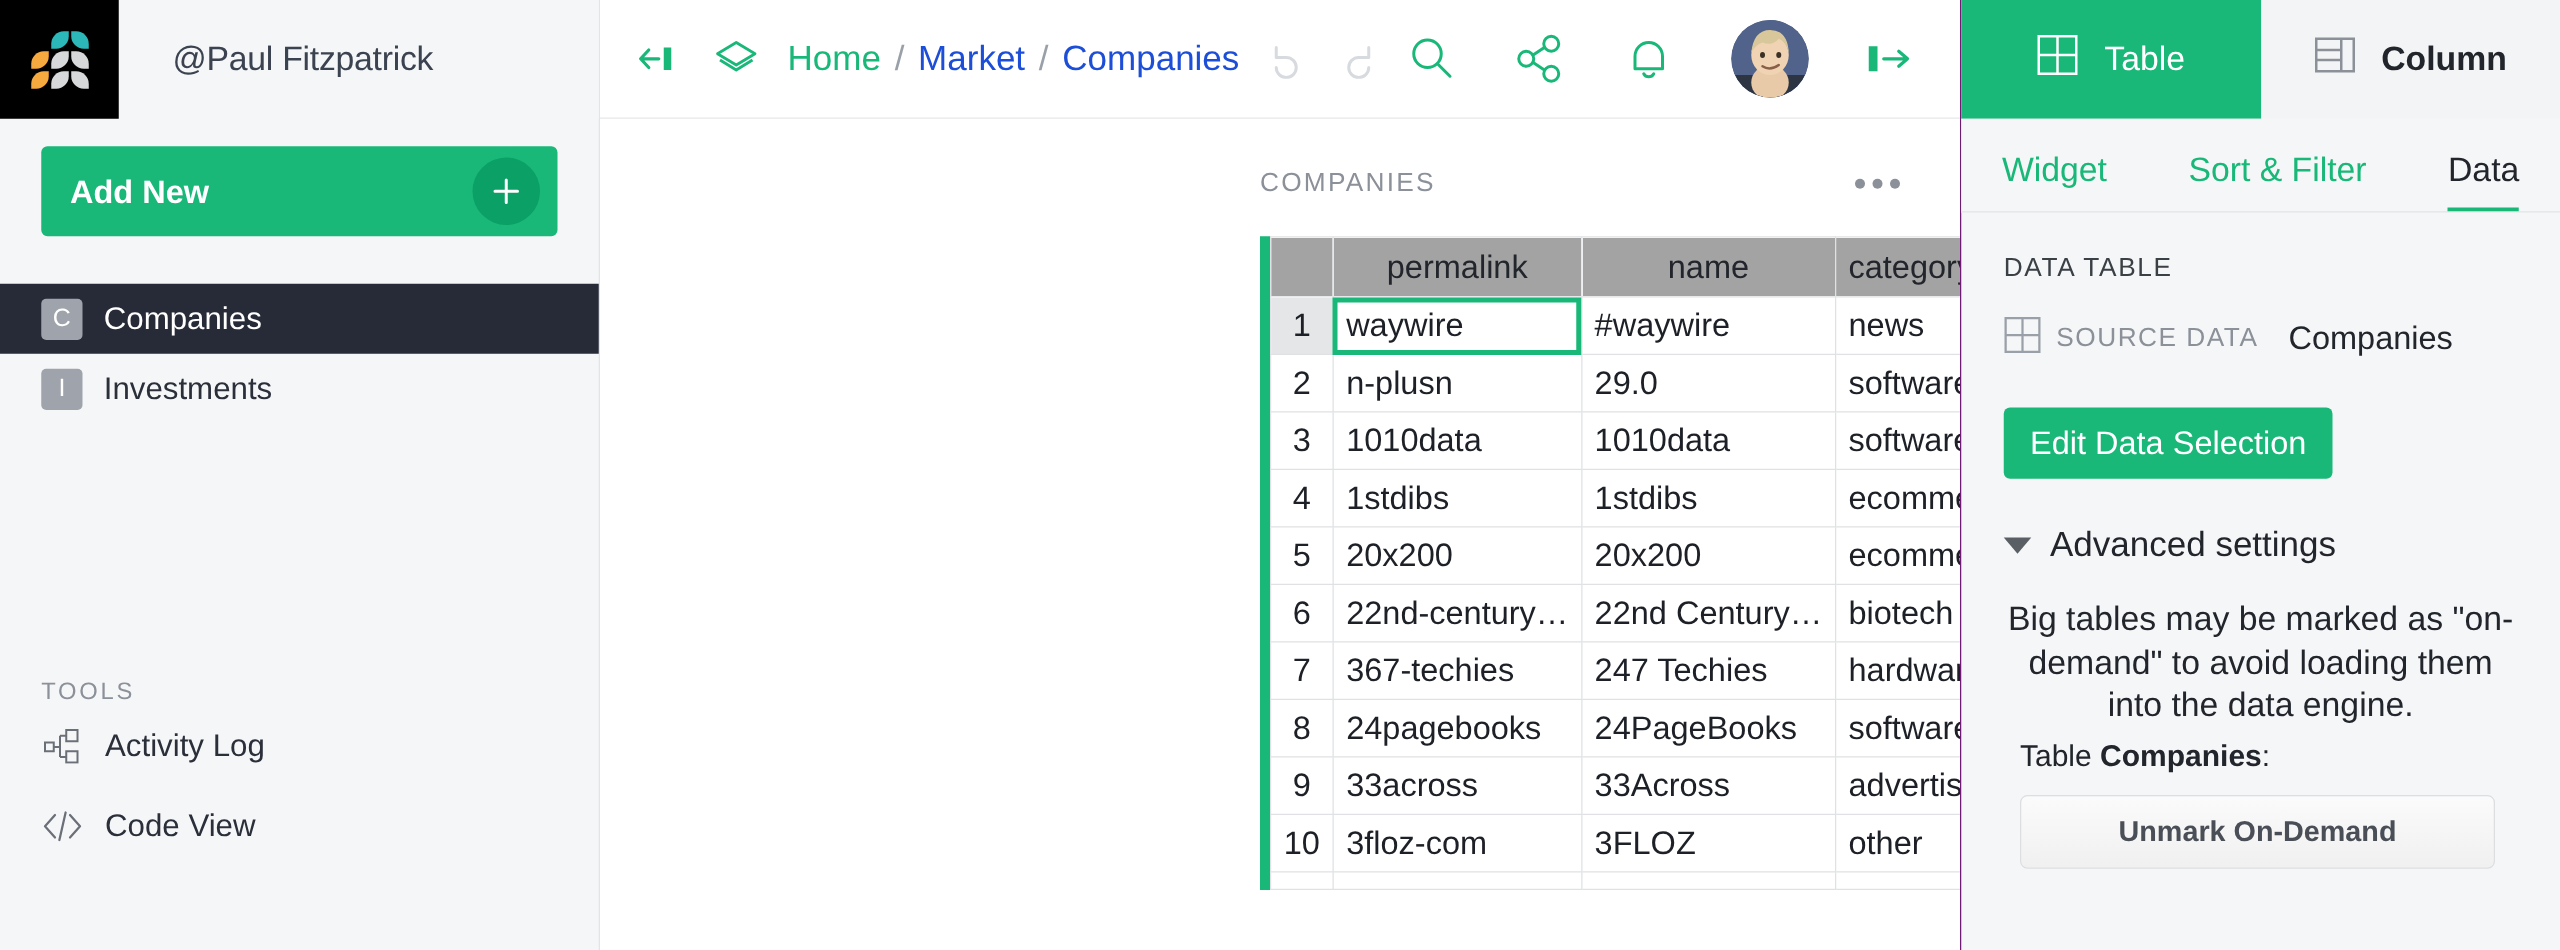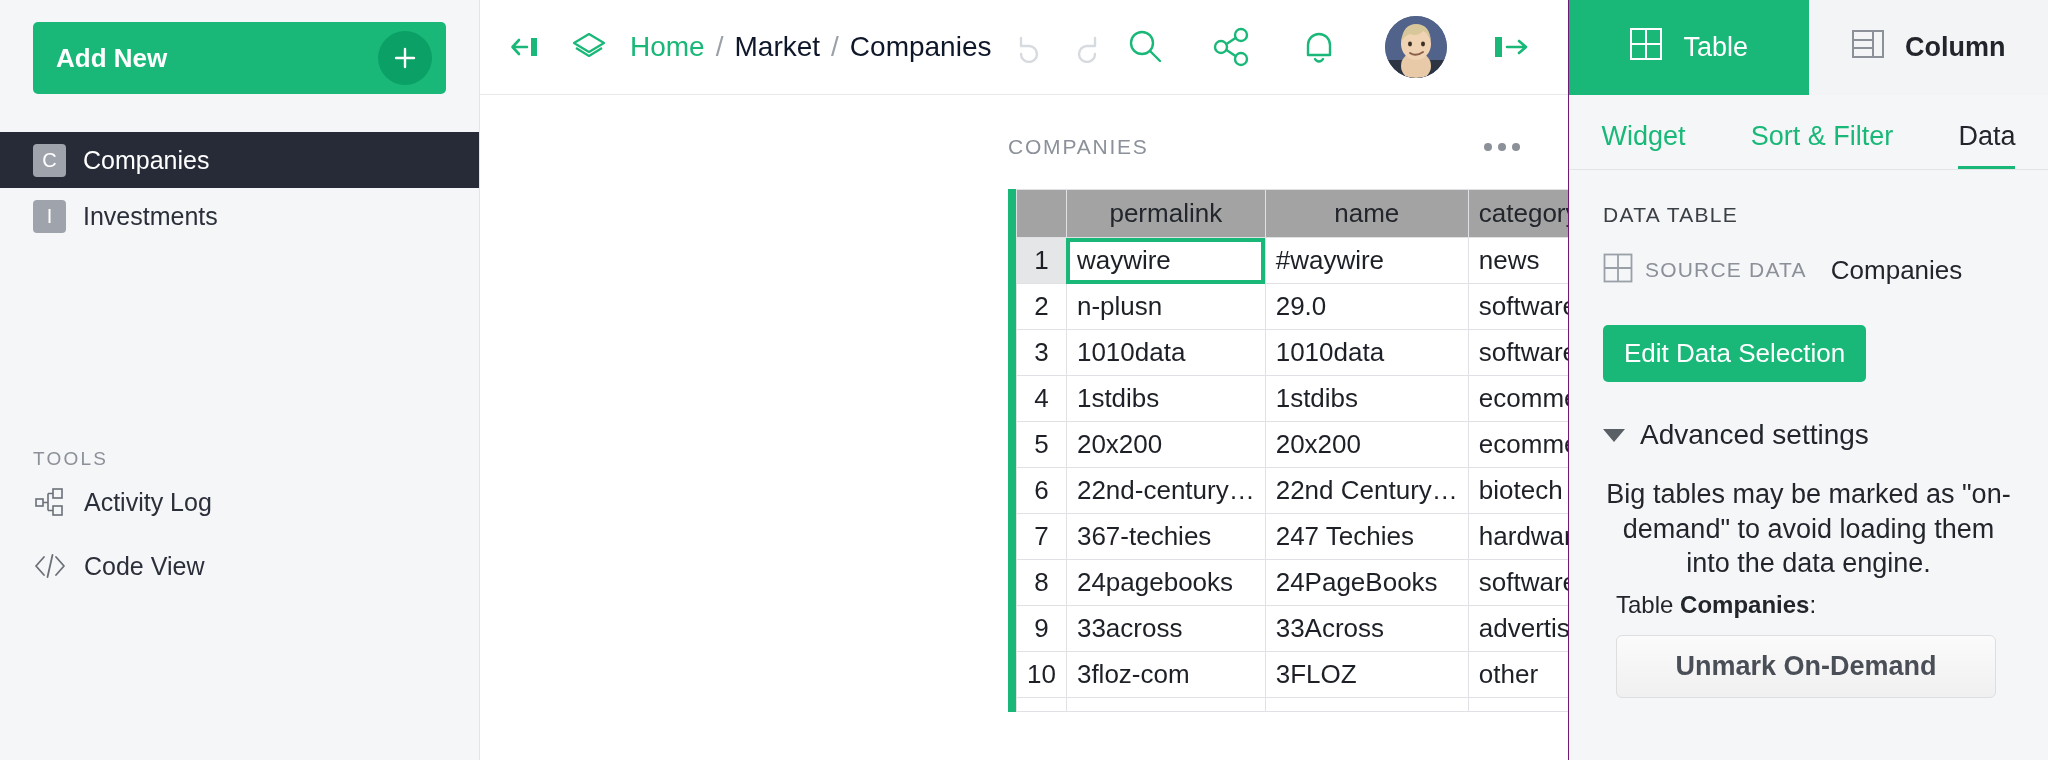--- a/index.html
+++ b/index.html
@@ -48,21 +48,21 @@
   .toolicon { width:34px; height:34px; display:flex; align-items:center; justify-content:center; flex:0 0 34px; }
 
   
   .center { flex:1 1 auto; display:flex; flex-direction:column; min-width:0; background:#fff; }
   .topbar { height:95px; border-bottom:1px solid #e6e8ea; display:flex; align-items:center;
             padding-left:30px; background:#fff; }
   .crumbs { display:flex; align-items:center; gap:0; }
   .icbtn { display:flex; align-items:center; justify-content:center; cursor:pointer; }
   .crumb-home { font-size:28px; color:#19b878; margin-left:22px; }
   .crumb-sep { font-size:28px; color:#9aa0a8; margin:0 11px; }
-  .crumb-dim { font-size:28px; color:#0f172a; }
+  .crumb-dim { font-size:28px; color:#1d4ed8; }
   .hist { margin-left:20px; display:flex; gap:22px; align-items:center; }
   .topright { margin-left:auto; display:flex; align-items:center; gap:45px; padding-right:36px; }
   .avatar { width:62px; height:62px; border-radius:50%; overflow:hidden; position:relative;
             background:#4d5f80; cursor:pointer; flex:0 0 62px; }
 
   .content { flex:1; position:relative; overflow:hidden; padding:40px 0 0 528px; }
   .panel-head { display:flex; align-items:center; padding-right:48px; }
   .panel-title { font-size:21px; letter-spacing:1.8px; color:#8b9099; }
   .dots { margin-left:auto; display:flex; gap:6px; cursor:pointer; }
   .dot { width:8px; height:8px; border-radius:50%; background:#8b9099; }
@@ -107,29 +107,45 @@
              font-size:26px; padding:13px 21px; cursor:pointer; font-family:inherit; }
   .advrow { margin-top:37px; display:flex; align-items:center; gap:15px; cursor:pointer; }
   .tri { width:0; height:0; border-left:11px solid transparent; border-right:11px solid transparent;
          border-top:13px solid #5a5f66; }
   .adv-text { font-size:28px; color:#22262c; }
   .adv-para { margin-top:26px; font-size:27px; line-height:1.28; color:#22262c;text-align:center; }
   .tbl-line { margin-top:10px; font-size:24px; color:#22262c; padding-left:13px; }
   .tbl-line b { font-weight:bold; }
   .unmarkbtn { margin-top:16px; margin-left:13px; width:380px; background:linear-gradient(#fbfbfb,#f0f0f0);
                border:1px solid #dcdee0; border-radius:6px; color:#4a4f57; font-weight:bold;
-               font-size:27px; padding:15px 0; cursor:pointer; font-family:inherit; }
+               font-size:23px; padding:15px 0; cursor:pointer; font-family:inherit; }
 </style>
 </head>
 <body>
 
 <div id="app">
 
   <div class="sidebar">
 
+    <div class="brandbar">
+      <div class="logo-box">
+        <div class="logo-grid">
+          <span class="leaf"></span>
+          <span class="leaf tl" style="background:#2cb8b8"></span>
+          <span class="leaf tr" style="background:#2cb8b8"></span>
+          <span class="leaf tl" style="background:#f5a93f"></span>
+          <span class="leaf tl" style="background:#d6d8da"></span>
+          <span class="leaf tr" style="background:#d6d8da"></span>
+          <span class="leaf tl" style="background:#f5a93f"></span>
+          <span class="leaf tl" style="background:#d6d8da"></span>
+          <span class="leaf tr" style="background:#d6d8da"></span>
+        </div>
+      </div>
+      <div class="brand-name">@Paul Fitzpatrick</div>
+    </div>
 
     <div class="addnew-wrap">
       <div class="addnew">
         <span>Add New</span>
         <span class="circle">
           <svg width="30" height="30" viewBox="0 0 30 30">
               <path d="M15 6 V24 M6 15 H24" stroke="#ffffff" stroke-width="2.4" fill="none" stroke-linecap="round"></path>
             </svg>
         </span>
       </div>

